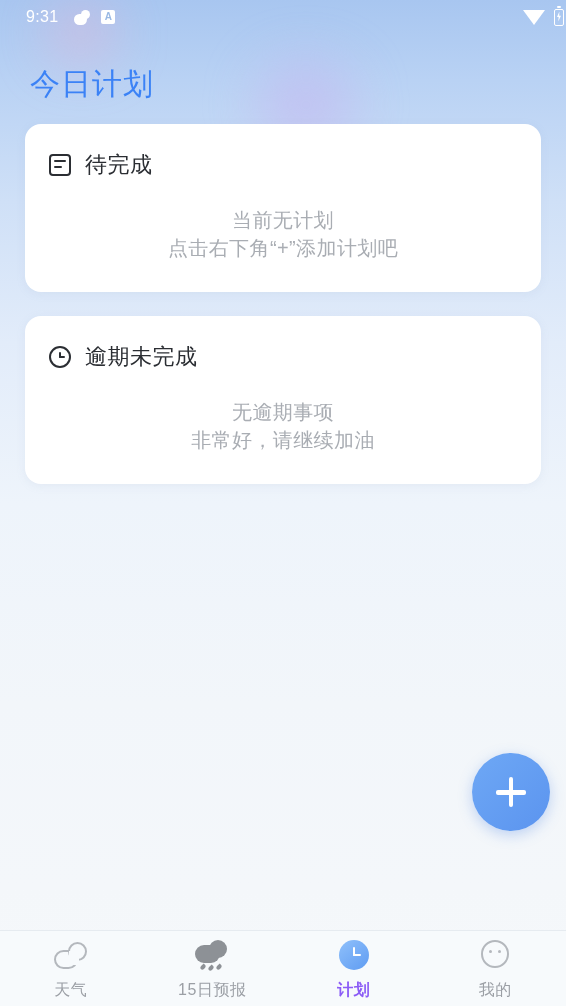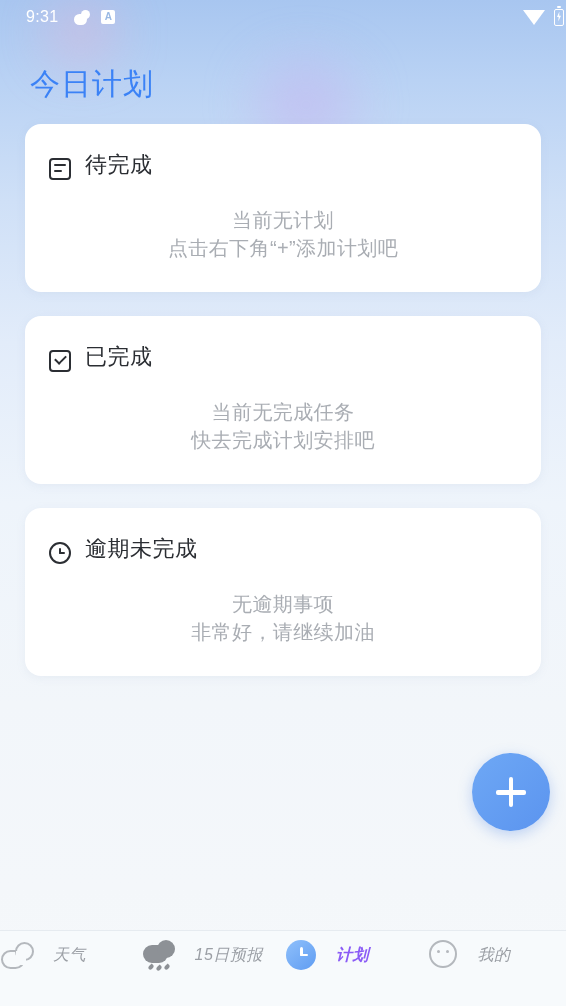--- a/index.html
+++ b/index.html
@@ -68,21 +68,21 @@
   
   .content { position:absolute; left:0; top:124px; width:566px; z-index:3; }
 
   .card {
     margin:0 25px 24px 25px;
     background:#fff;
     border-radius:16px;
     box-shadow:0 2px 10px rgba(140,160,190,.10);
     padding:26px 24px 30px 24px;
   }
-  .card-head { display:flex; align-items:flex-end; gap:14px; }
+  .card-head { display:flex; align-items:center; gap:14px; }
   .card-title { font-size:22px; color:#2b2e33; letter-spacing:.5px; }
 
   
   .ic { width:22px; height:22px; position:relative; flex:0 0 auto; }
   .ic-doc { border:2px solid #2b2e33; border-radius:4px; }
   .ic-doc::before, .ic-doc::after {
     content:""; position:absolute; left:3px; height:2.4px; background:#2b2e33; border-radius:1px; }
   .ic-doc::before { top:4px;  width:12px; }
   .ic-doc::after  { top:10px; width:8px; }
   .ic-check { border:2px solid #2b2e33; border-radius:4px; }
@@ -112,22 +112,22 @@
   .fab::before { left:24px; top:37px; width:30px; height:4.5px; }
   .fab::after  { left:36.7px; top:24px; width:4.5px; height:30px; }
 
   
   .bottomnav {
     position:absolute; left:0; bottom:0; width:566px; height:76px;
     background:#f7fafc; border-top:1px solid #e6ebf0;
     display:flex; align-items:flex-start; z-index:7;
   }
   .nav-item {
-    flex:1; display:flex; align-items:center;
-    padding-top:9px; gap:17px;font-style:italic;
+    flex:1; display:flex; flex-direction:column; align-items:center;
+    padding-top:9px; gap:10px;
   }
   .nav-label { font-size:16px; color:#9b9fa5; letter-spacing:.5px; }
   .nav-item.active .nav-label { color:#8b5cf6; font-weight:700; }
   .nav-ico { width:36px; height:30px; position:relative; }
 
   
   .nv-cloud-out .b { position:absolute; left:1px; top:10px; width:24px; height:19px;
                      border:2.6px solid #b4b8bd; border-radius:11px; background:#f7fafc; }
   .nv-cloud-out .s { position:absolute; left:15px; top:2px; width:19px; height:19px;
                      border:2.6px solid #b4b8bd; border-radius:50%; background:#f7fafc; }
@@ -193,30 +193,20 @@
     <div class="card-head">
       <span class="ic ic-doc"></span>
       <span class="card-title">待完成</span>
     </div>
     <div class="card-body">
       <div class="empty-line">当前无计划</div>
       <div class="empty-line">点击右下角“+”添加计划吧</div>
     </div>
   </div>
 
-  <div class="card">
-    <div class="card-head">
-      <span class="ic ic-check"></span>
-      <span class="card-title">已完成</span>
-    </div>
-    <div class="card-body">
-      <div class="empty-line">当前无完成任务</div>
-      <div class="empty-line">快去完成计划安排吧</div>
-    </div>
-  </div>
 
   <div class="card">
     <div class="card-head">
       <span class="ic ic-clock"></span>
       <span class="card-title">逾期未完成</span>
     </div>
     <div class="card-body">
       <div class="empty-line">无逾期事项</div>
       <div class="empty-line">非常好，请继续加油</div>
     </div>

